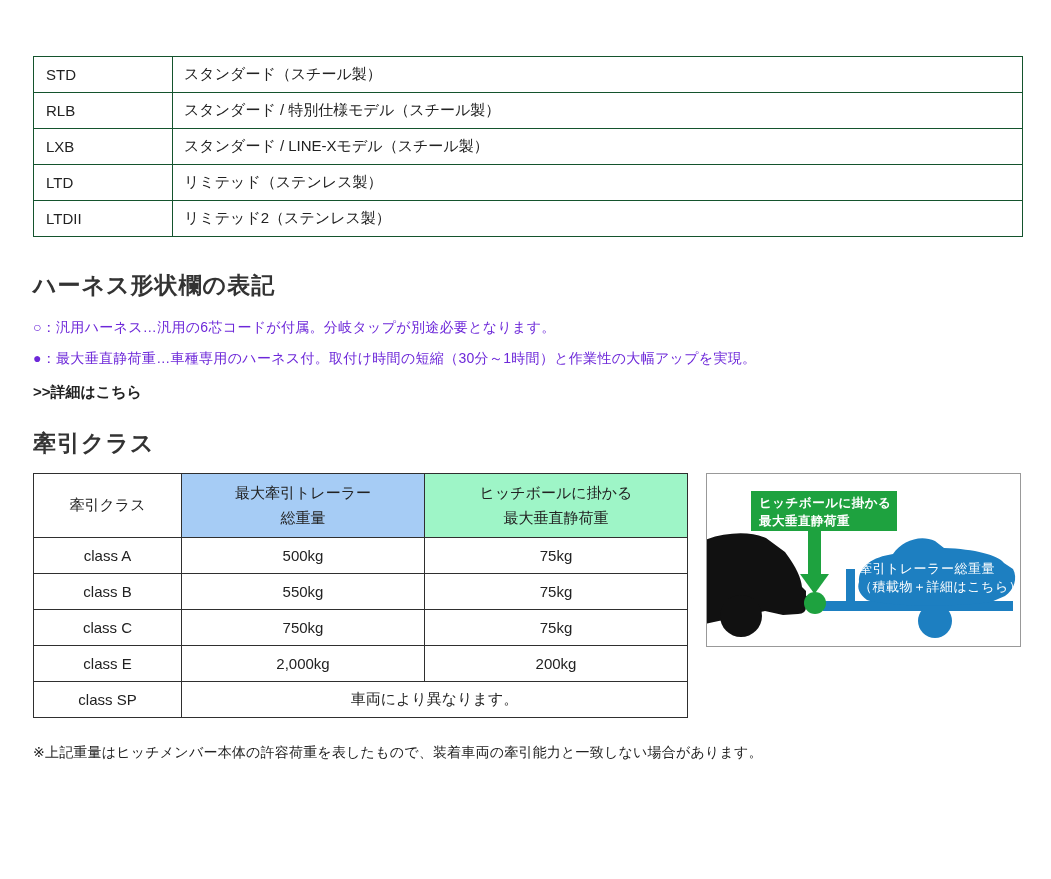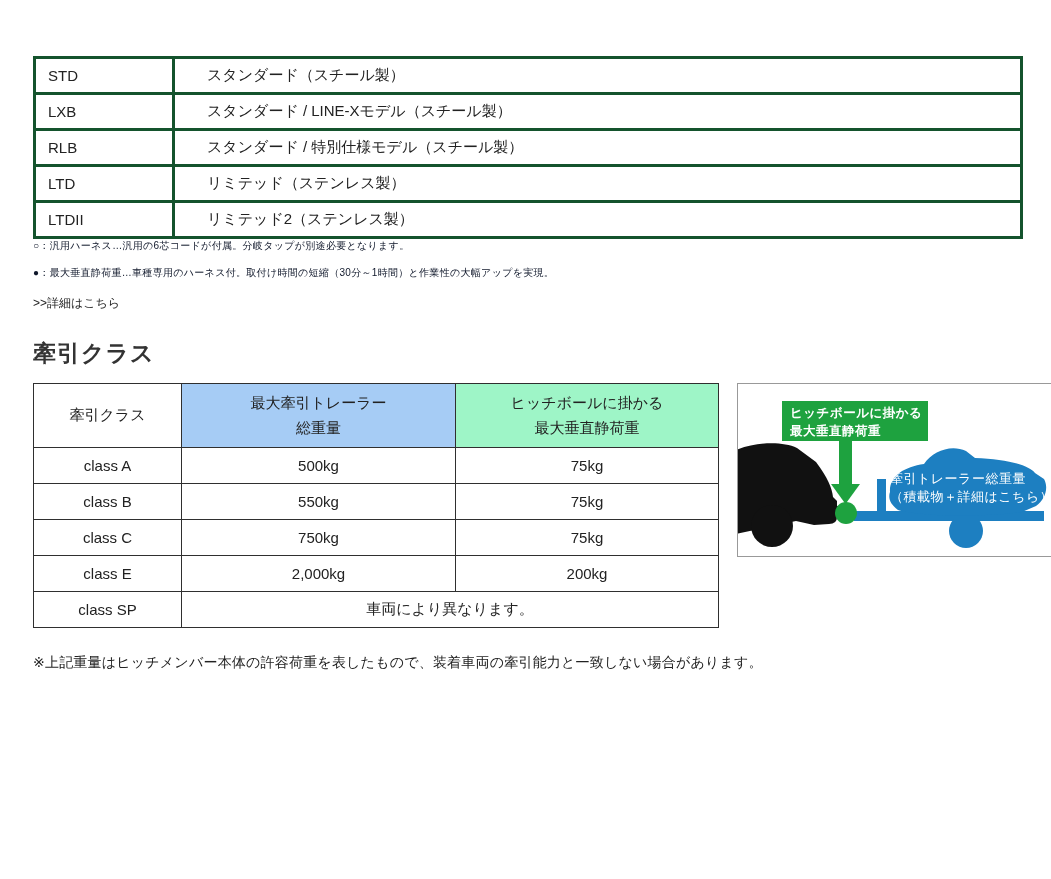--- a/index.html
+++ b/index.html
@@ -22,33 +22,33 @@
   #heading-harness { margin-top: 33px; margin-bottom: 18px; }
   #heading-towing { margin-top: 26px; margin-bottom: 14px; }
 
   
   table.type-table {
     border-collapse: collapse;
     width: 990px;
     table-layout: fixed;
   }
   table.type-table td {
-    border: 3px solid #14532d;
+    border: 1px solid #14532d;
     height: 36px;
     font-size: 15px;
     color: #222222;
     vertical-align: middle;
   }
   td.t1-code { width: 139px; padding-left: 12px; }
-  td.t1-desc { padding-left: 32px; }
-
-  
-  .harness-line { font-size: 10px; color: #0f172a; margin-bottom: 13px; letter-spacing: .3px; }
+  td.t1-desc { padding-left: 11px; }
+
+  
+  .harness-line { font-size: 14px; color: #6d28d9; margin-bottom: 13px; letter-spacing: .3px; }
   .detail-link {
-    font-size: 12px; color: #222222; font-weight: normal;
+    font-size: 15px; color: #222222; font-weight: bold;
     display: inline-block; margin-top: 2px; cursor: pointer; text-decoration: none;
   }
 
   
   .towing-row { display: flex; align-items: flex-start; gap: 18px; }
   table.towing-table {
     border-collapse: collapse;
     width: 654px;
     table-layout: fixed;
   }
@@ -56,21 +56,21 @@
     border: 1px solid #2f2f2f;
     font-size: 15px;
     font-weight: normal;
     color: #222222;
     text-align: center;
     vertical-align: middle;
   }
   table.towing-table th { height: 64px; line-height: 1.65; }
   table.towing-table td { height: 36px; }
   .col-class { width: 148px; }
-  .col-weight { width: 274px; background: #a6ccf5; }
+  .col-weight { width: 243px; background: #a6ccf5; }
   .col-load  { width: 263px; background: #9ef5c7; }
 
   
   .illustration {
     position: relative;
     width: 315px; height: 174px;
     border: 1px solid #999999;
     background: #ffffff;
     flex: 0 0 auto;
   }
@@ -104,38 +104,39 @@
 <div class="page">
 
 
   <table class="type-table">
     <tbody>
       <tr>
         <td class="t1-code">STD</td>
         <td class="t1-desc">スタンダード（スチール製）</td>
       </tr>
       <tr>
+        <td class="t1-code">RLB</td>
+        <td class="t1-desc">スタンダード / 特別仕様モデル（スチール製）</td>
+      </tr>
+      <tr>
         <td class="t1-code">LXB</td>
         <td class="t1-desc">スタンダード / LINE-Xモデル（スチール製）</td>
       </tr>
       <tr>
-        <td class="t1-code">RLB</td>
-        <td class="t1-desc">スタンダード / 特別仕様モデル（スチール製）</td>
-      </tr>
-      <tr>
         <td class="t1-code">LTD</td>
         <td class="t1-desc">リミテッド（ステンレス製）</td>
       </tr>
       <tr>
         <td class="t1-code">LTDII</td>
         <td class="t1-desc">リミテッド2（ステンレス製）</td>
       </tr>
     </tbody>
   </table>
 
+  <h2 class="section-heading" id="heading-harness">ハーネス形状欄の表記</h2>
 
   <div class="harness-line">○：汎用ハーネス…汎用の6芯コードが付属。分岐タップが別途必要となります。</div>
   <div class="harness-line">●：最大垂直静荷重…車種専用のハーネス付。取付け時間の短縮（30分～1時間）と作業性の大幅アップを実現。</div>
   <a class="detail-link">&gt;&gt;詳細はこちら</a>
 
   <h2 class="section-heading" id="heading-towing">牽引クラス</h2>
 
   <div class="towing-row">
 
     <table class="towing-table">

